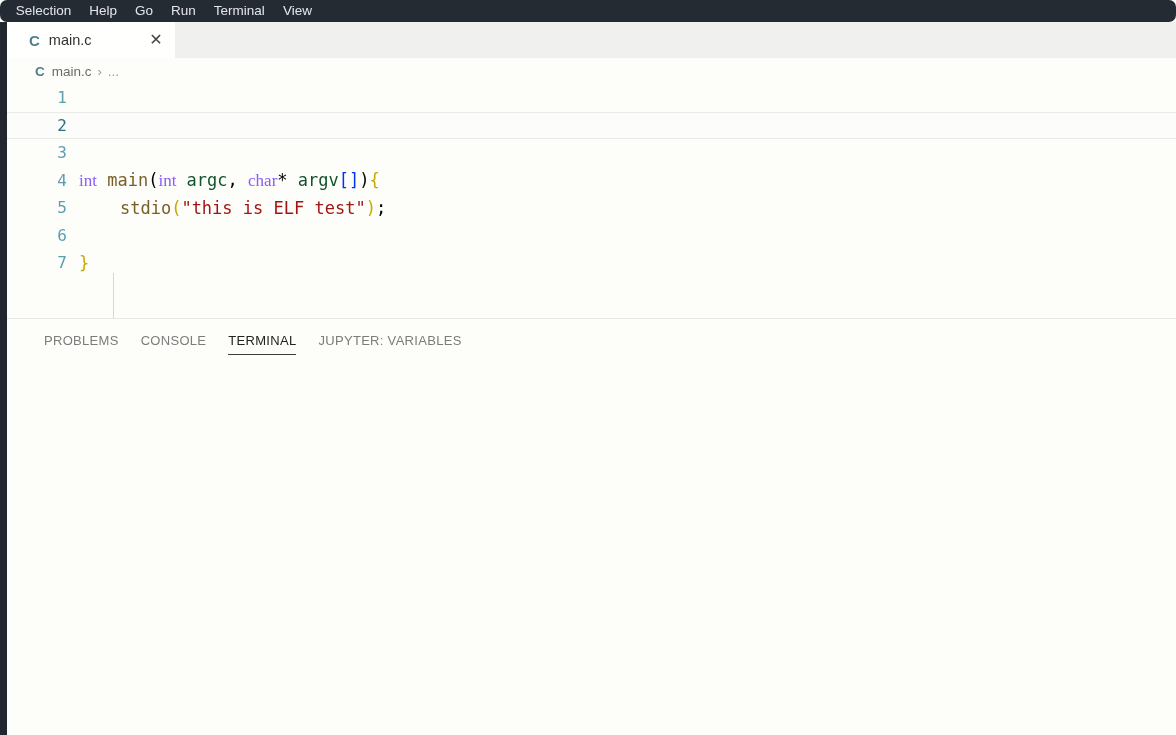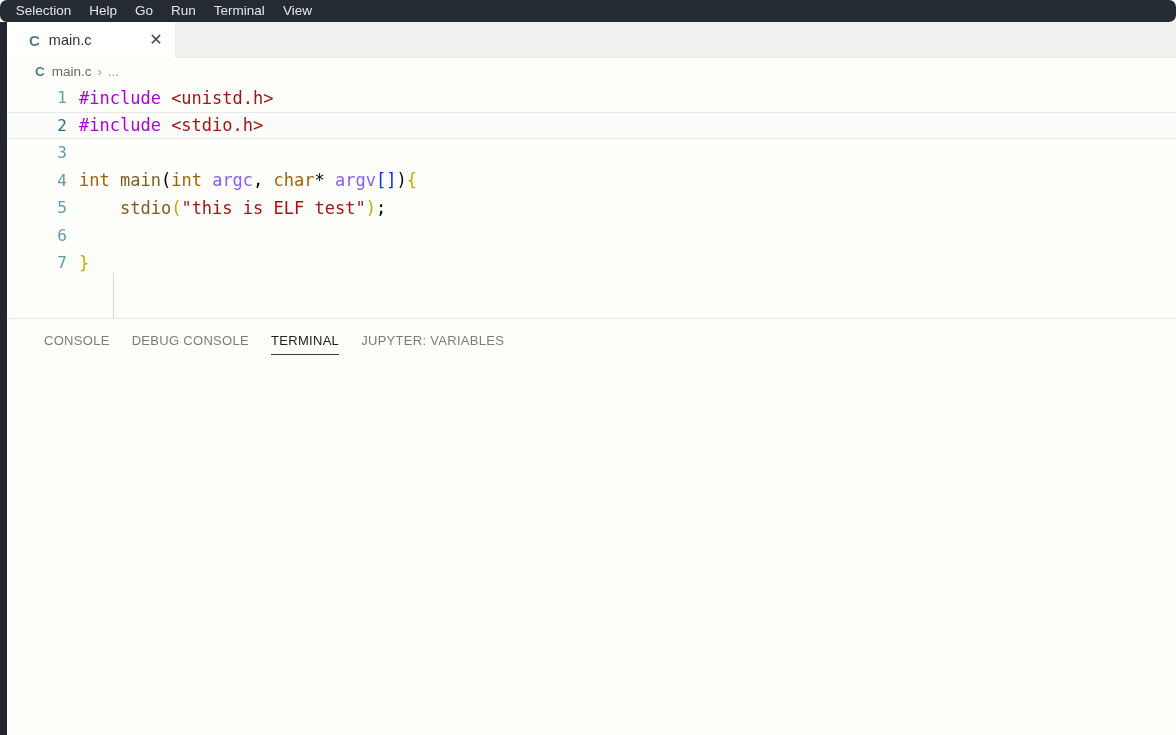--- a/index.html
+++ b/index.html
@@ -167,23 +167,23 @@
   .indent-guide {
     position: absolute;
     left: 106px;
     width: 1px;
     background: #d8d8d0;
   }
 
   
   .t-pre   { color: #af00db; }
   .t-hdr   { color: #a31515; }
-  .t-kw    { color: #a16207; }
+  .t-kw    { color: #8b5cf6; font-family: Liberation Serif, serif; }
   .t-fn    { color: #795e26; }
-  .t-ident { color: #8b5cf6; }
+  .t-ident { color: #14532d; }
   .t-str   { color: #a31515; }
   .t-ctl   { color: #af00db; }
   .t-num   { color: #098658; }
   .t-punct { color: #000000; }
   .t-br1   { color: #0431fa; }
   .t-br2   { color: #c9a800; }
   .t-plain { color: #000000; }
 
   
   .panel {
@@ -263,37 +263,37 @@
 
         <div class="breadcrumb">
           <span class="c-icon">C</span>
           <span class="bc-text">main.c</span>
           <span class="bc-sep">›</span>
           <span class="bc-dots">...</span>
         </div>
 
         <div class="code-area">
           <div id="code-lines">
-              <div class="code-line"><div class="gutter">1</div><div class="code-text"><span class="t-pre">#include </span><span class="t-hdr">&lt;unistd.h&gt;</span></div></div>
-              <div class="code-line active"><div class="gutter">2</div><div class="code-text"><span class="t-pre">#include </span><span class="t-hdr">&lt;stdio.h&gt;</span></div></div>
+              <div class="code-line"><div class="gutter">1</div></div>
+              <div class="code-line active"><div class="gutter">2</div></div>
               <div class="code-line"><div class="gutter">3</div><div class="code-text"></div></div>
               <div class="code-line"><div class="gutter">4</div><div class="code-text"><span class="t-kw">int</span><span class="t-plain"> </span><span class="t-fn">main</span><span class="t-punct">(</span><span class="t-kw">int</span><span class="t-plain"> </span><span class="t-ident">argc</span><span class="t-punct">, </span><span class="t-kw">char</span><span class="t-punct">* </span><span class="t-ident">argv</span><span class="t-br1">[]</span><span class="t-punct">)</span><span class="t-br2">{</span></div></div>
               <div class="code-line"><div class="gutter">5</div><div class="code-text"><span class="t-plain">    </span><span class="t-fn">stdio</span><span class="t-br2">(</span><span class="t-str">"this is ELF test"</span><span class="t-br2">)</span><span class="t-punct">;</span></div></div>
               <div class="code-line"><div class="gutter">6</div></div>
               <div class="code-line"><div class="gutter">7</div><div class="code-text"><span class="t-br2">}</span></div></div>
             </div>
           <div class="indent-guide" style="top:189px;height:82px;"></div>
         </div>
 
       </div>
 
       <div class="panel">
         <div class="panel-tabs" id="panel-tabs">
+            <div class="panel-tab">PROBLEMS</div>
             <div class="panel-tab">CONSOLE</div>
-            <div class="panel-tab">DEBUG CONSOLE</div>
             <div class="panel-tab active">TERMINAL</div>
             <div class="panel-tab">JUPYTER: VARIABLES</div>
           </div>
 
         <div class="terminal">
           
 
           
 
           

